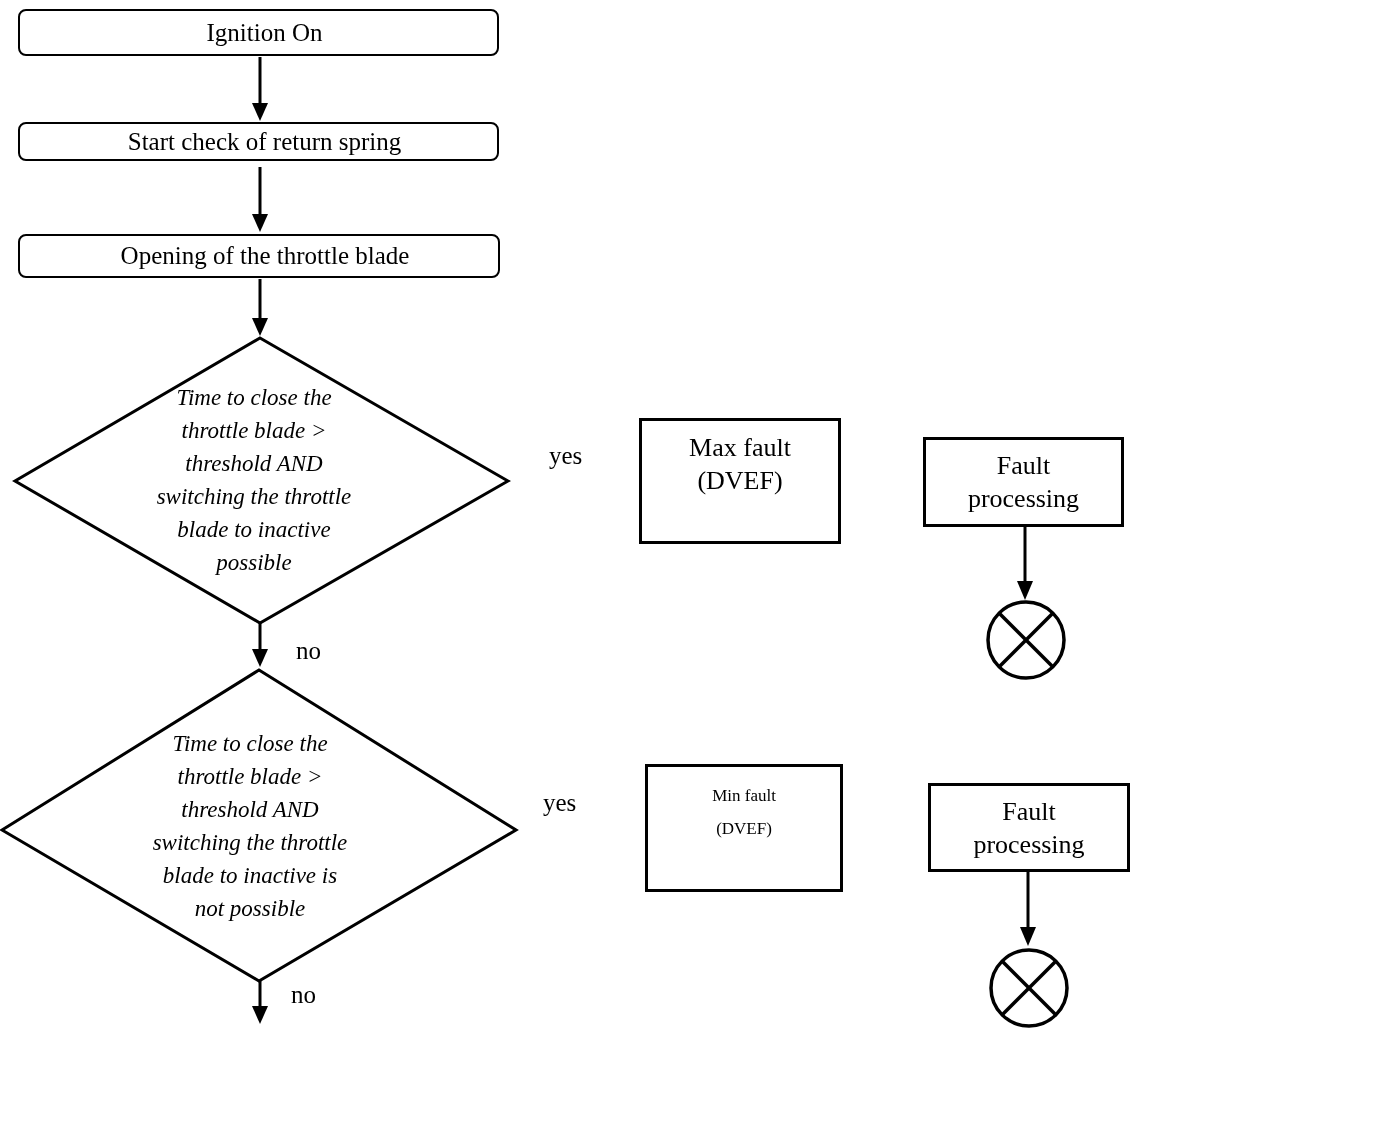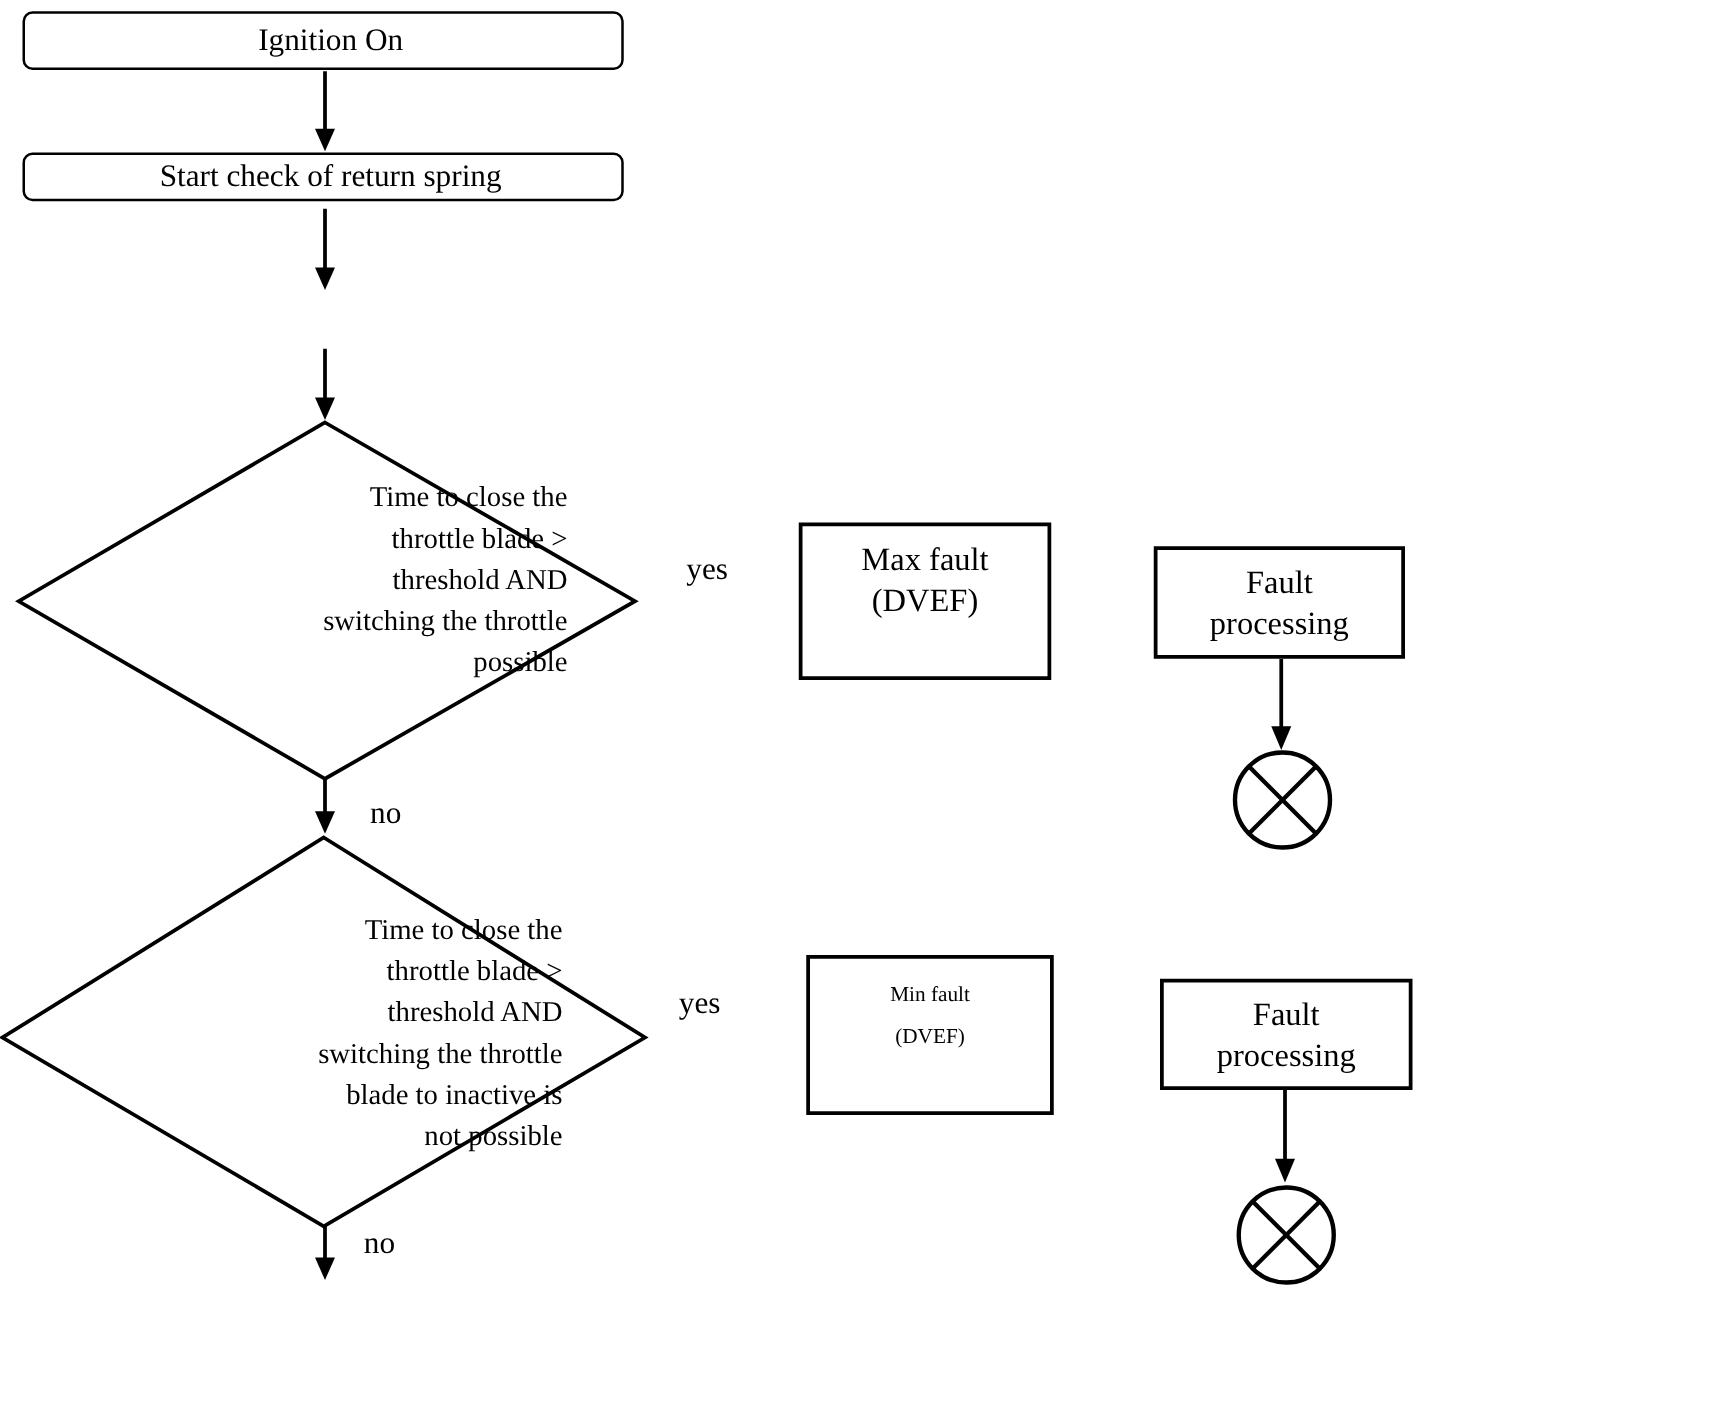--- a/index.html
+++ b/index.html
@@ -45,23 +45,24 @@
   #n-minfault { left: 645px; top: 764px; width: 198px; height: 128px;
                 border-width: 3.5px; align-items: flex-start; padding-top: 12px;
                 font-size: 17px; line-height: 33px; }
   #n-fp1      { left: 923px; top: 437px; width: 201px; height: 90px;
                 border-width: 3px; font-size: 26px; line-height: 33px; }
   #n-fp2      { left: 928px; top: 783px; width: 202px; height: 89px;
                 border-width: 3px; font-size: 26px; line-height: 33px; }
 
   .dtext {
     position: absolute;
-    text-align: right;
+    text-align: center;
     font-size: 23px;
     line-height: 33px;
+    font-style: italic;
   }
   #d1text { left: 54px; top: 381px; width: 400px; }
   #d2text { left: 50px; top: 727px; width: 400px; }
 
   .elabel { position: absolute; font-size: 25px; line-height: 1; }
   #lbl-yes1 { left: 549px; top: 443px; }
   #lbl-no1  { left: 296px; top: 638px; }
   #lbl-yes2 { left: 543px; top: 790px; }
   #lbl-no2  { left: 291px; top: 982px; }
 </style>
@@ -118,26 +119,30 @@
   </svg>
 
   <div id="n-ignition" class="node rbox">
     <span>Ignition On</span>
   </div>
 
   <div id="n-start" class="node rbox">
     <span>Start check of return spring</span>
   </div>
 
+  <div id="n-opening" class="node rbox">
+    <span>Opening of the throttle blade</span>
+  </div>
 
   <div id="d1text" class="dtext">
     <div>Time to close the</div>
     <div>throttle blade &gt;</div>
     <div>threshold AND</div>
     <div>switching the throttle</div>
+    <div>blade to inactive</div>
     <div>possible</div>
   </div>
 
   <div id="d2text" class="dtext">
     <div>Time to close the</div>
     <div>throttle blade &gt;</div>
     <div>threshold AND</div>
     <div>switching the throttle</div>
     <div>blade to inactive is</div>
     <div>not possible</div>

